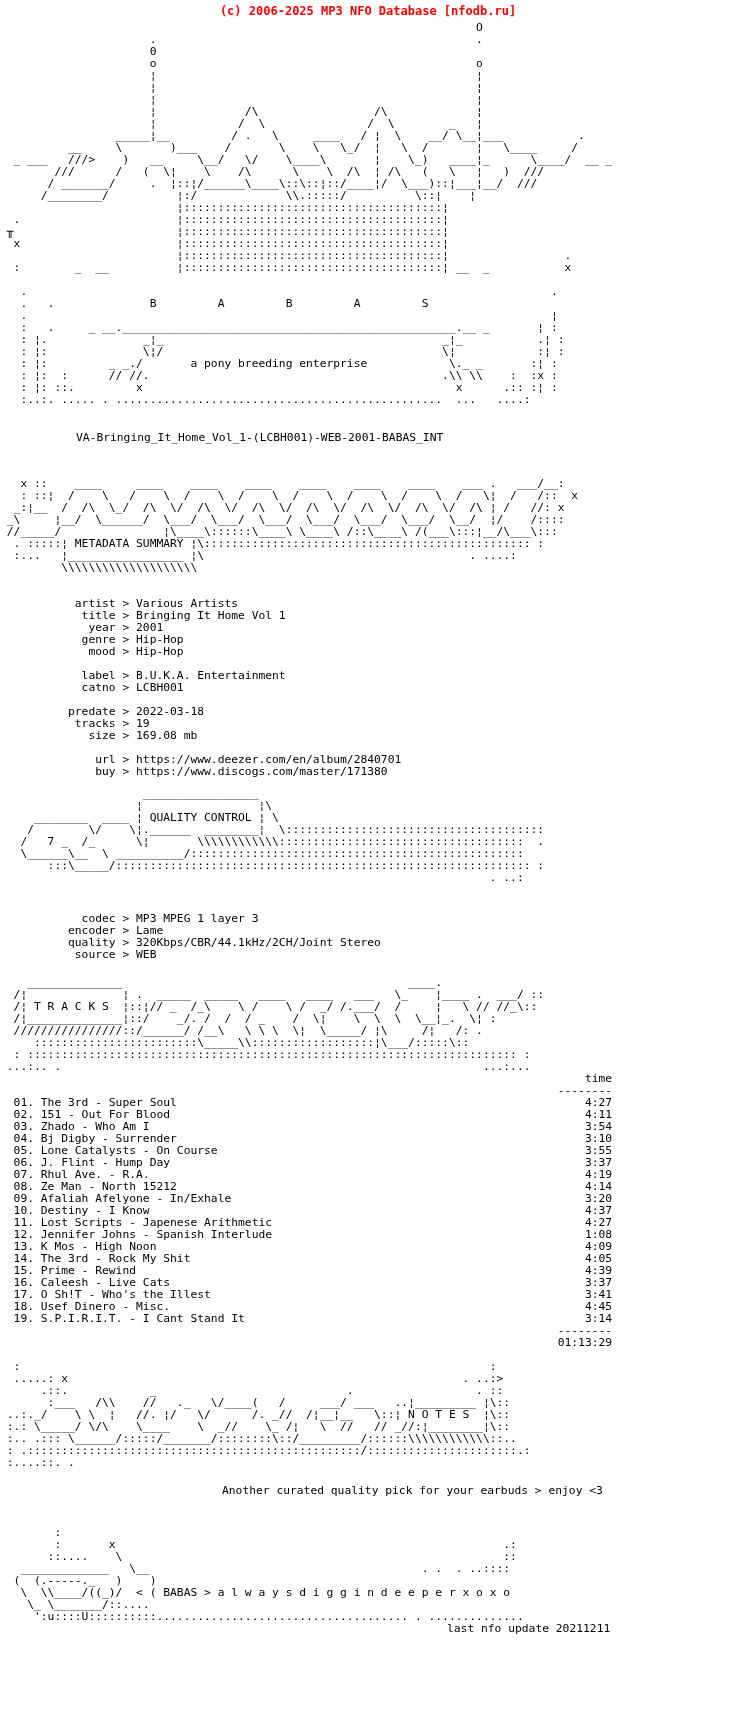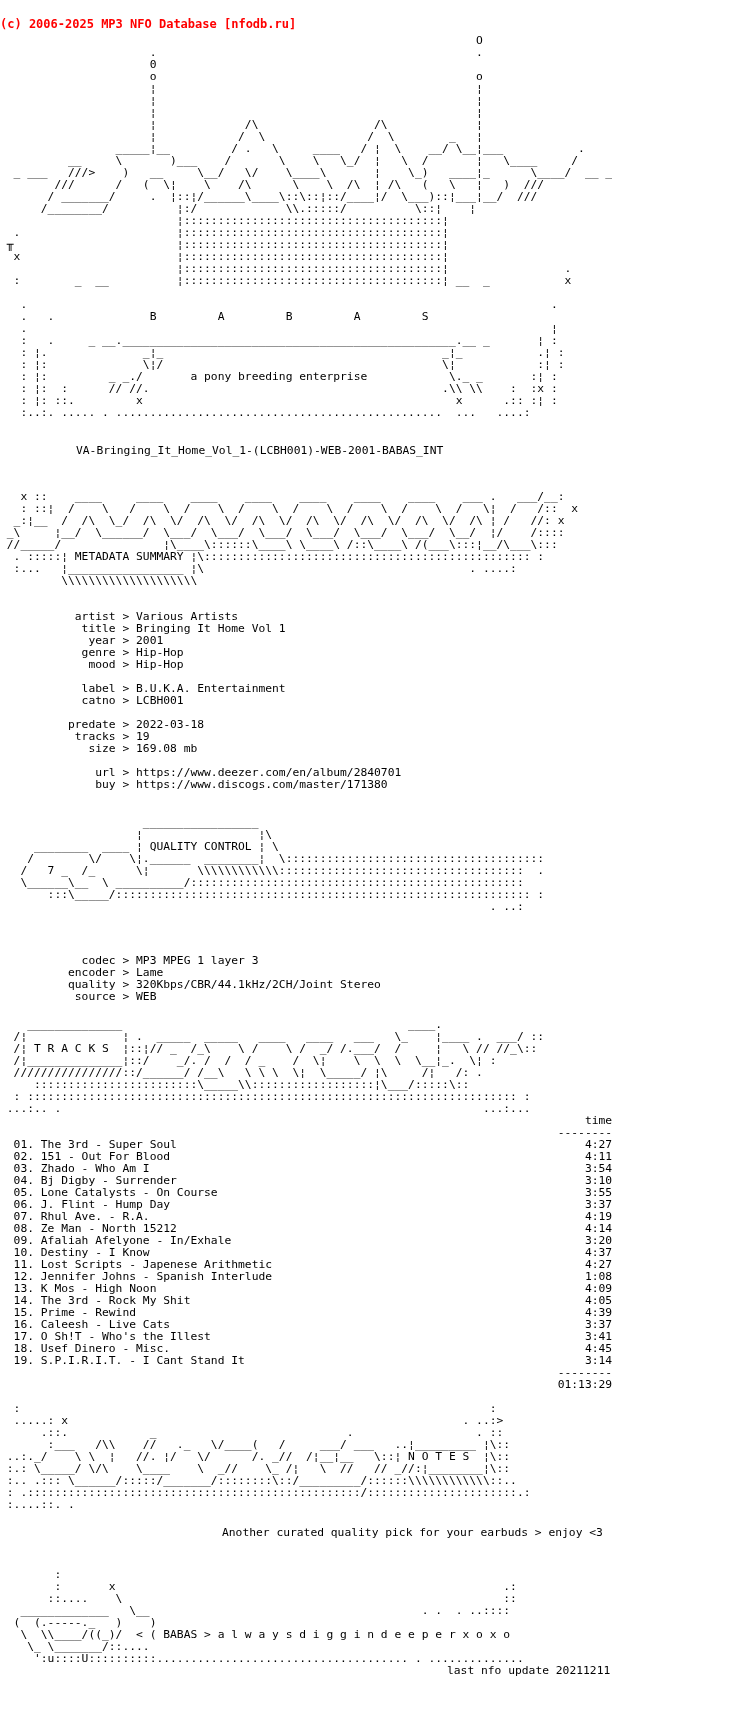--- a/index.html
+++ b/index.html
@@ -1,18 +1,18 @@
 <!DOCTYPE html>
 <html><head>
 <meta charset="utf-8">
 <style>
   html,body { margin:0; padding:0; background:#ffffff; }
   body { width:736px; height:1728px; overflow:hidden; color:#000000; }
   .copyright { font-family:"DejaVu Sans Mono", monospace; font-weight:bold; font-size:12px;
-               line-height:13px; color:#ff0000; text-align:left; padding-top:18px; }
+               line-height:13px; color:#ff0000; text-align:center; padding-top:5px; }
   pre.nfo { font-family:"DejaVu Sans Mono", monospace; font-size:11.3px; line-height:12px;
             margin:0; white-space:pre; color:#000000; }
 </style>
 </head>
 <body>
 
 <div class="copyright">(c) 2006-2025 MP3 NFO Database [nfodb.ru]</div>
 
 <div>
   <pre class="nfo" style="margin-top:4px">                                                                      O
@@ -64,29 +64,29 @@
 
             label &gt; B.U.K.A. Entertainment
             catno &gt; LCBH001
 
           predate &gt; 2022-03-18
            tracks &gt; 19
              size &gt; 169.08 mb
 
               url &gt; https://www.deezer.com/en/album/2840701
               buy &gt; https://www.discogs.com/master/171380</pre>
-  <pre class="nfo" style="margin-top:26px">                     _________________
+  <pre class="nfo" style="margin-top:10px">                     _________________
                     ¦                 ¦\
      ________  ____ ¦ QUALITY CONTROL ¦ \
     /        \/    \¦.______  ________¦  \::::::::::::::::::::::::::::::::::::::
    /   7 _  /_      \¦       \\\\\\\\\\\\::::::::::::::::::::::::::::::::::::  .
    \______\__  \ __________/:::::::::::::::::::::::::::::::::::::::::::::::::
        :::\_____/::::::::::::::::::::::::::::::::::::::::::::::::::::::::::::: :
                                                                         . ..:</pre>
-  <pre class="nfo" style="margin-top:42px">            codec &gt; MP3 MPEG 1 layer 3
+  <pre class="nfo" style="margin-top:29px">            codec &gt; MP3 MPEG 1 layer 3
           encoder &gt; Lame
           quality &gt; 320Kbps/CBR/44.1kHz/2CH/Joint Stereo
            source &gt; WEB</pre>
   <pre class="nfo" style="margin-top:16px">    ______________                                          ____.
   /¦              ¦ .  _____  _____   ____   ____   ___   \_    ¦____ .  ___/ ::
   /¦ T R A C K S  ¦::¦// _  /_\    \ /    \ /  _/ /.___/  /     ¦   \ // //_\::
   /¦______________¦::/    _/. /  /  / _    /  \¦    \  \  \  \__¦_.  \¦ :
   ////////////////::/______/ /__\   \ \ \  \¦  \_____/ ¦\     /¦   /: .
      ::::::::::::::::::::::::\_____\\::::::::::::::::::¦\___/:::::\::
   : :::::::::::::::::::::::::::::::::::::::::::::::::::::::::::::::::::::::: :

